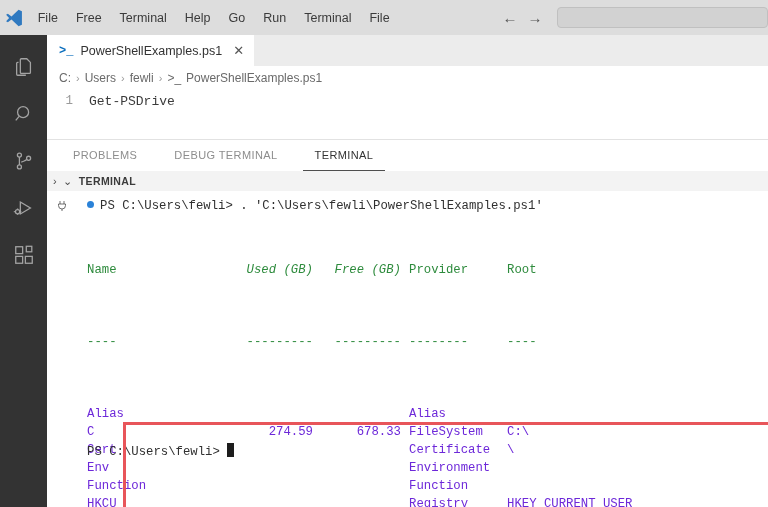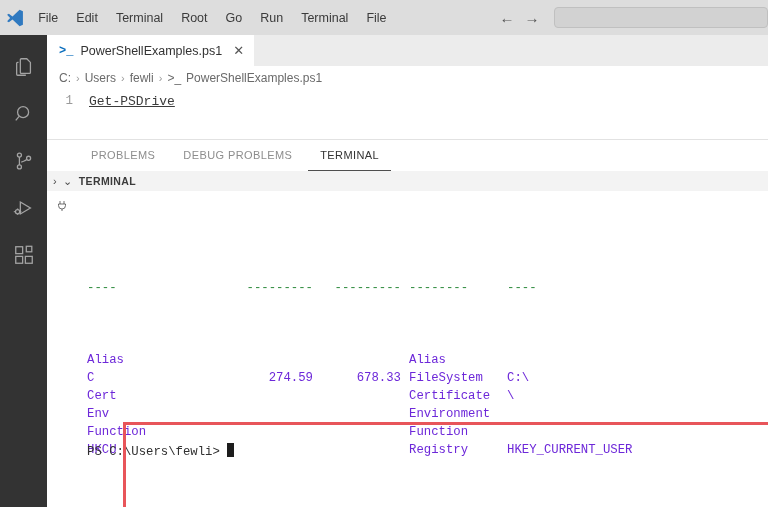--- a/index.html
+++ b/index.html
@@ -64,29 +64,29 @@
   }
   .bc-sep { color: #9a9a9a; font-size: 11px; }
   .bc-file { color: #6a6a6a; display: flex; align-items: center; gap: 5px; }
 
   .code {
     height: 42px; background: #ffffff; padding-top: 3px;
     font-family: "Liberation Mono", monospace; font-size: 13px;
   }
   .code-line { display: flex; align-items: center; height: 18px; }
   .lineno { width: 42px; text-align: right; padding-right: 16px; color: #9a9a9a; font-size: 12.5px; }
-  .code-text { color: #3b3b3b; text-decoration: underline; }
+  .code-text { color: #3b3b3b; }
 
   
   .panel {
     position: absolute; top: 104px; left: 0; width: 721px; height: 368px;
     background: #ffffff; border-top: 1px solid #e2e2e2;
   }
   .panel-tabs {
-    height: 31px; display: flex; align-items: flex-end; gap: 4px; padding-left: 32px;
+    height: 31px; display: flex; align-items: flex-end; gap: 13px; padding-left: 14px;
     background: #ffffff;
   }
   .ptab {
     font-size: 11px; letter-spacing: .4px; color: #8d8d8d;
     padding: 0 12px; height: 31px; display: flex; align-items: center;
     cursor: pointer; border-bottom: 1px solid transparent;
   }
   .ptab.active { color: #333333; border-bottom: 1px solid #4e4e4e; }
 
   .term-header {
@@ -142,23 +142,23 @@
 <div class="app">
 
   <div class="titlebar">
     <div class="vs-logo">
       <svg width="20" height="20" viewBox="0 0 24 24">
         <path d="M17.5 2 9 10.2 4.6 6.9 2.5 8l3.6 4-3.6 4 2.1 1.1L9 13.8l8.5 8.2L21.5 20V4L17.5 2z" fill="#2f79c0"></path>
       </svg>
     </div>
     <div class="menu">
       <div class="menu-item">File</div>
-      <div class="menu-item">Edit</div>
+      <div class="menu-item">Free</div>
       <div class="menu-item">Terminal</div>
-      <div class="menu-item">Root</div>
+      <div class="menu-item">Help</div>
       <div class="menu-item">Go</div>
       <div class="menu-item">Run</div>
       <div class="menu-item">Terminal</div>
       <div class="menu-item">File</div>
     </div>
     <div class="nav-arrows">
       <span class="nav-arrow">←</span>
       <span class="nav-arrow">→</span>
     </div>
     <input class="qinput" type="text" placeholder="" style="">
@@ -229,21 +229,21 @@
       <div class="code-line">
         <span class="lineno">1</span>
         <span class="code-text">Get-PSDrive</span>
       </div>
     </div>
 
     <div class="panel">
 
       <div class="panel-tabs">
         <div class="ptab">PROBLEMS</div>
-        <div class="ptab">DEBUG PROBLEMS</div>
+        <div class="ptab">DEBUG TERMINAL</div>
         <div class="ptab active">TERMINAL</div>
       </div>
 
       <div class="term-header">
         <span class="chev">›</span>
         <span class="chev">⌄</span>
         <span>TERMINAL</span>
       </div>
 
       <div class="term-body">
@@ -251,22 +251,24 @@
         <div class="gutter-icons">
           <span>
             <svg width="12" height="14" viewBox="0 0 24 24" fill="none" stroke="#4b4b4b" stroke-width="1.6">
               <path d="M8 2v6M16 2v6"></path>
                 <path d="M5 8h14v3a7 7 0 0 1-7 7 7 7 0 0 1-7-7z"></path>
                 <path d="M12 18v4"></path>
             </svg>
           </span>
         </div>
 
+        <div class="term-line"><span class="blue-dot" style="background: rgb(42, 130, 216);"></span><span>PS C:\Users\fewli&gt;</span><span> . 'C:\Users\fewli\PowerShellExamples.ps1'</span></div>
 
         <div class="out-table">
+          <div><span class="hdr col-name" style="color: rgb(46, 139, 61);">Name</span><span class="hdr-i col-used" style="color: rgb(46, 139, 61);">Used (GB)</span><span class="hdr-i col-free" style="color: rgb(46, 139, 61);">Free (GB)</span><span class="hdr col-prov" style="color: rgb(46, 139, 61);">Provider</span><span class="hdr col-root" style="color: rgb(46, 139, 61);">Root</span></div>
 
           <div><span class="hdr col-name" style="color: rgb(46, 139, 61);">----</span><span class="hdr col-used" style="color: rgb(46, 139, 61);">---------</span><span class="hdr col-free" style="color: rgb(46, 139, 61);">---------</span><span class="hdr col-prov" style="color: rgb(46, 139, 61);">--------</span><span class="hdr col-root" style="color: rgb(46, 139, 61);">----</span></div>
 
           <div id="rows-host"><div class="row"><span class="col-name">Alias</span><span class="col-used"></span><span class="col-free"></span><span class="col-prov">Alias</span><span class="col-root"></span></div><div class="row"><span class="col-name">C</span><span class="col-used">274.59</span><span class="col-free">678.33</span><span class="col-prov">FileSystem</span><span class="col-root">C:\</span></div><div class="row"><span class="col-name">Cert</span><span class="col-used"></span><span class="col-free"></span><span class="col-prov">Certificate</span><span class="col-root">\</span></div><div class="row"><span class="col-name">Env</span><span class="col-used"></span><span class="col-free"></span><span class="col-prov">Environment</span><span class="col-root"></span></div><div class="row"><span class="col-name">Function</span><span class="col-used"></span><span class="col-free"></span><span class="col-prov">Function</span><span class="col-root"></span></div><div class="row"><span class="col-name">HKCU</span><span class="col-used"></span><span class="col-free"></span><span class="col-prov">Registry</span><span class="col-root">HKEY_CURRENT_USER</span></div></div>
         </div>
 
         <div class="term-line" style="position:absolute; left:0; top:252px;"><span>PS C:\Users\fewli&gt;</span><span class="cursor-block" style="margin-left:7px;"></span></div>
 
         <div class="redbox" style="border-color: rgb(232, 85, 90);"></div>
       </div>

